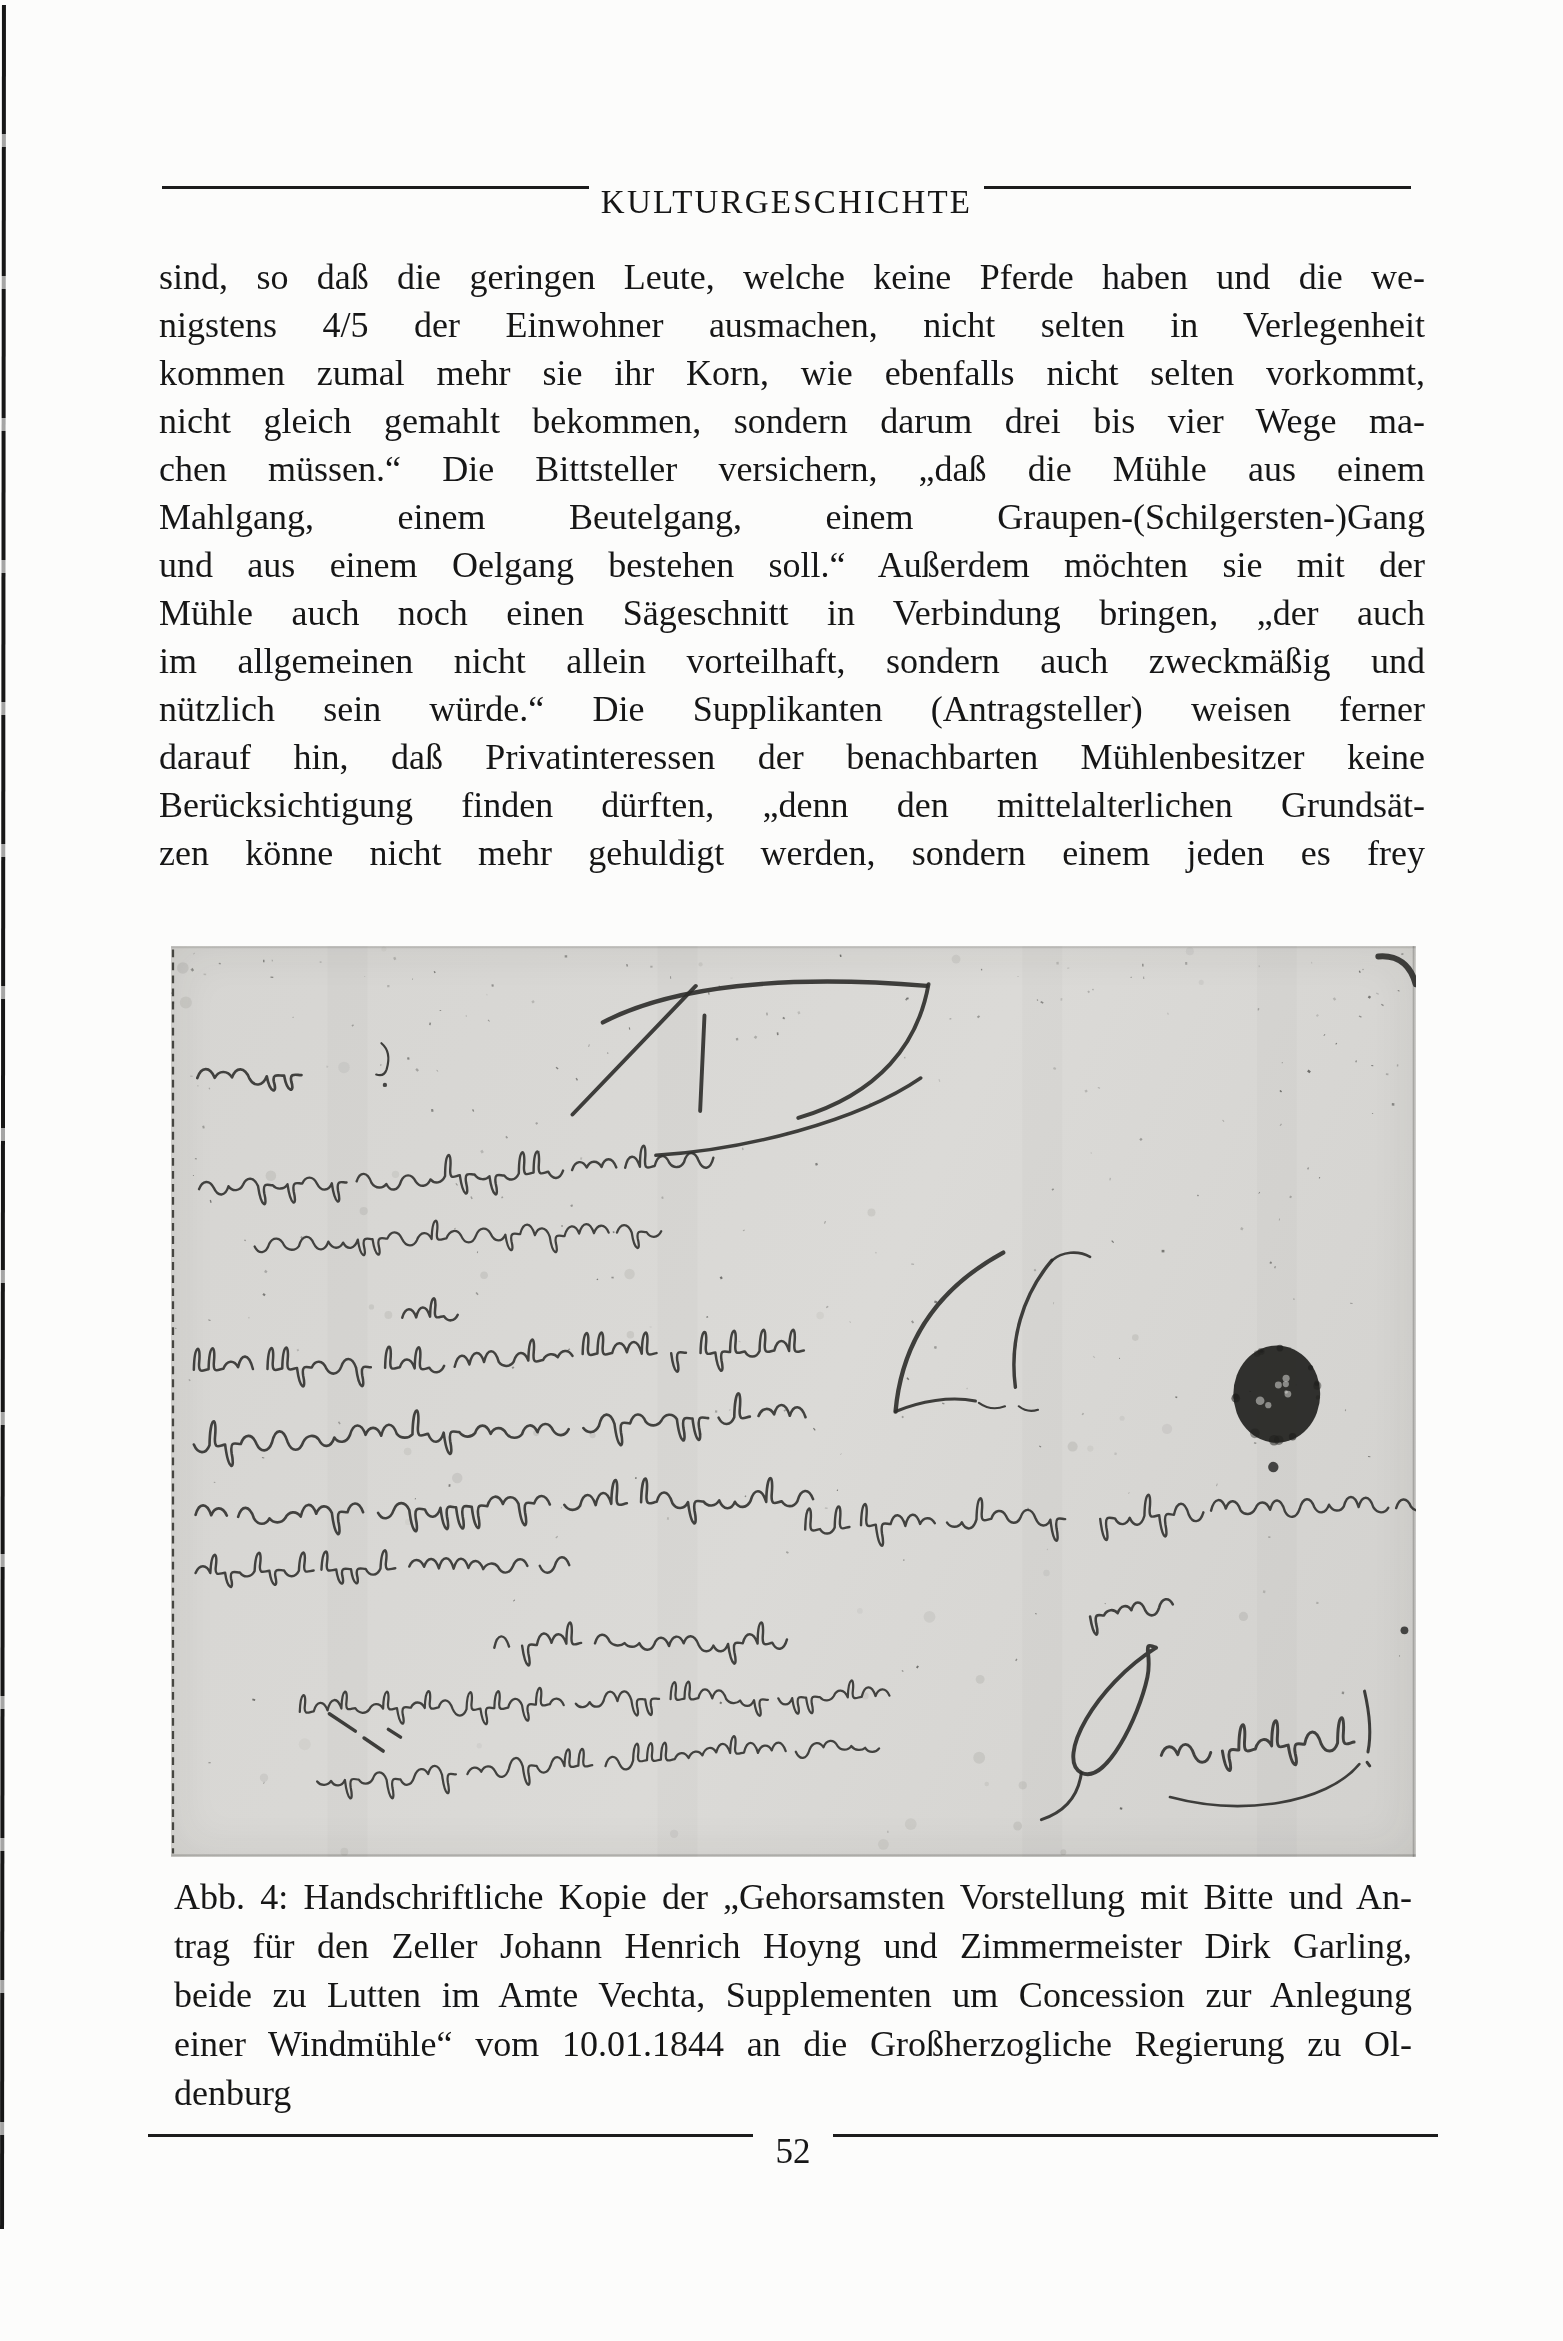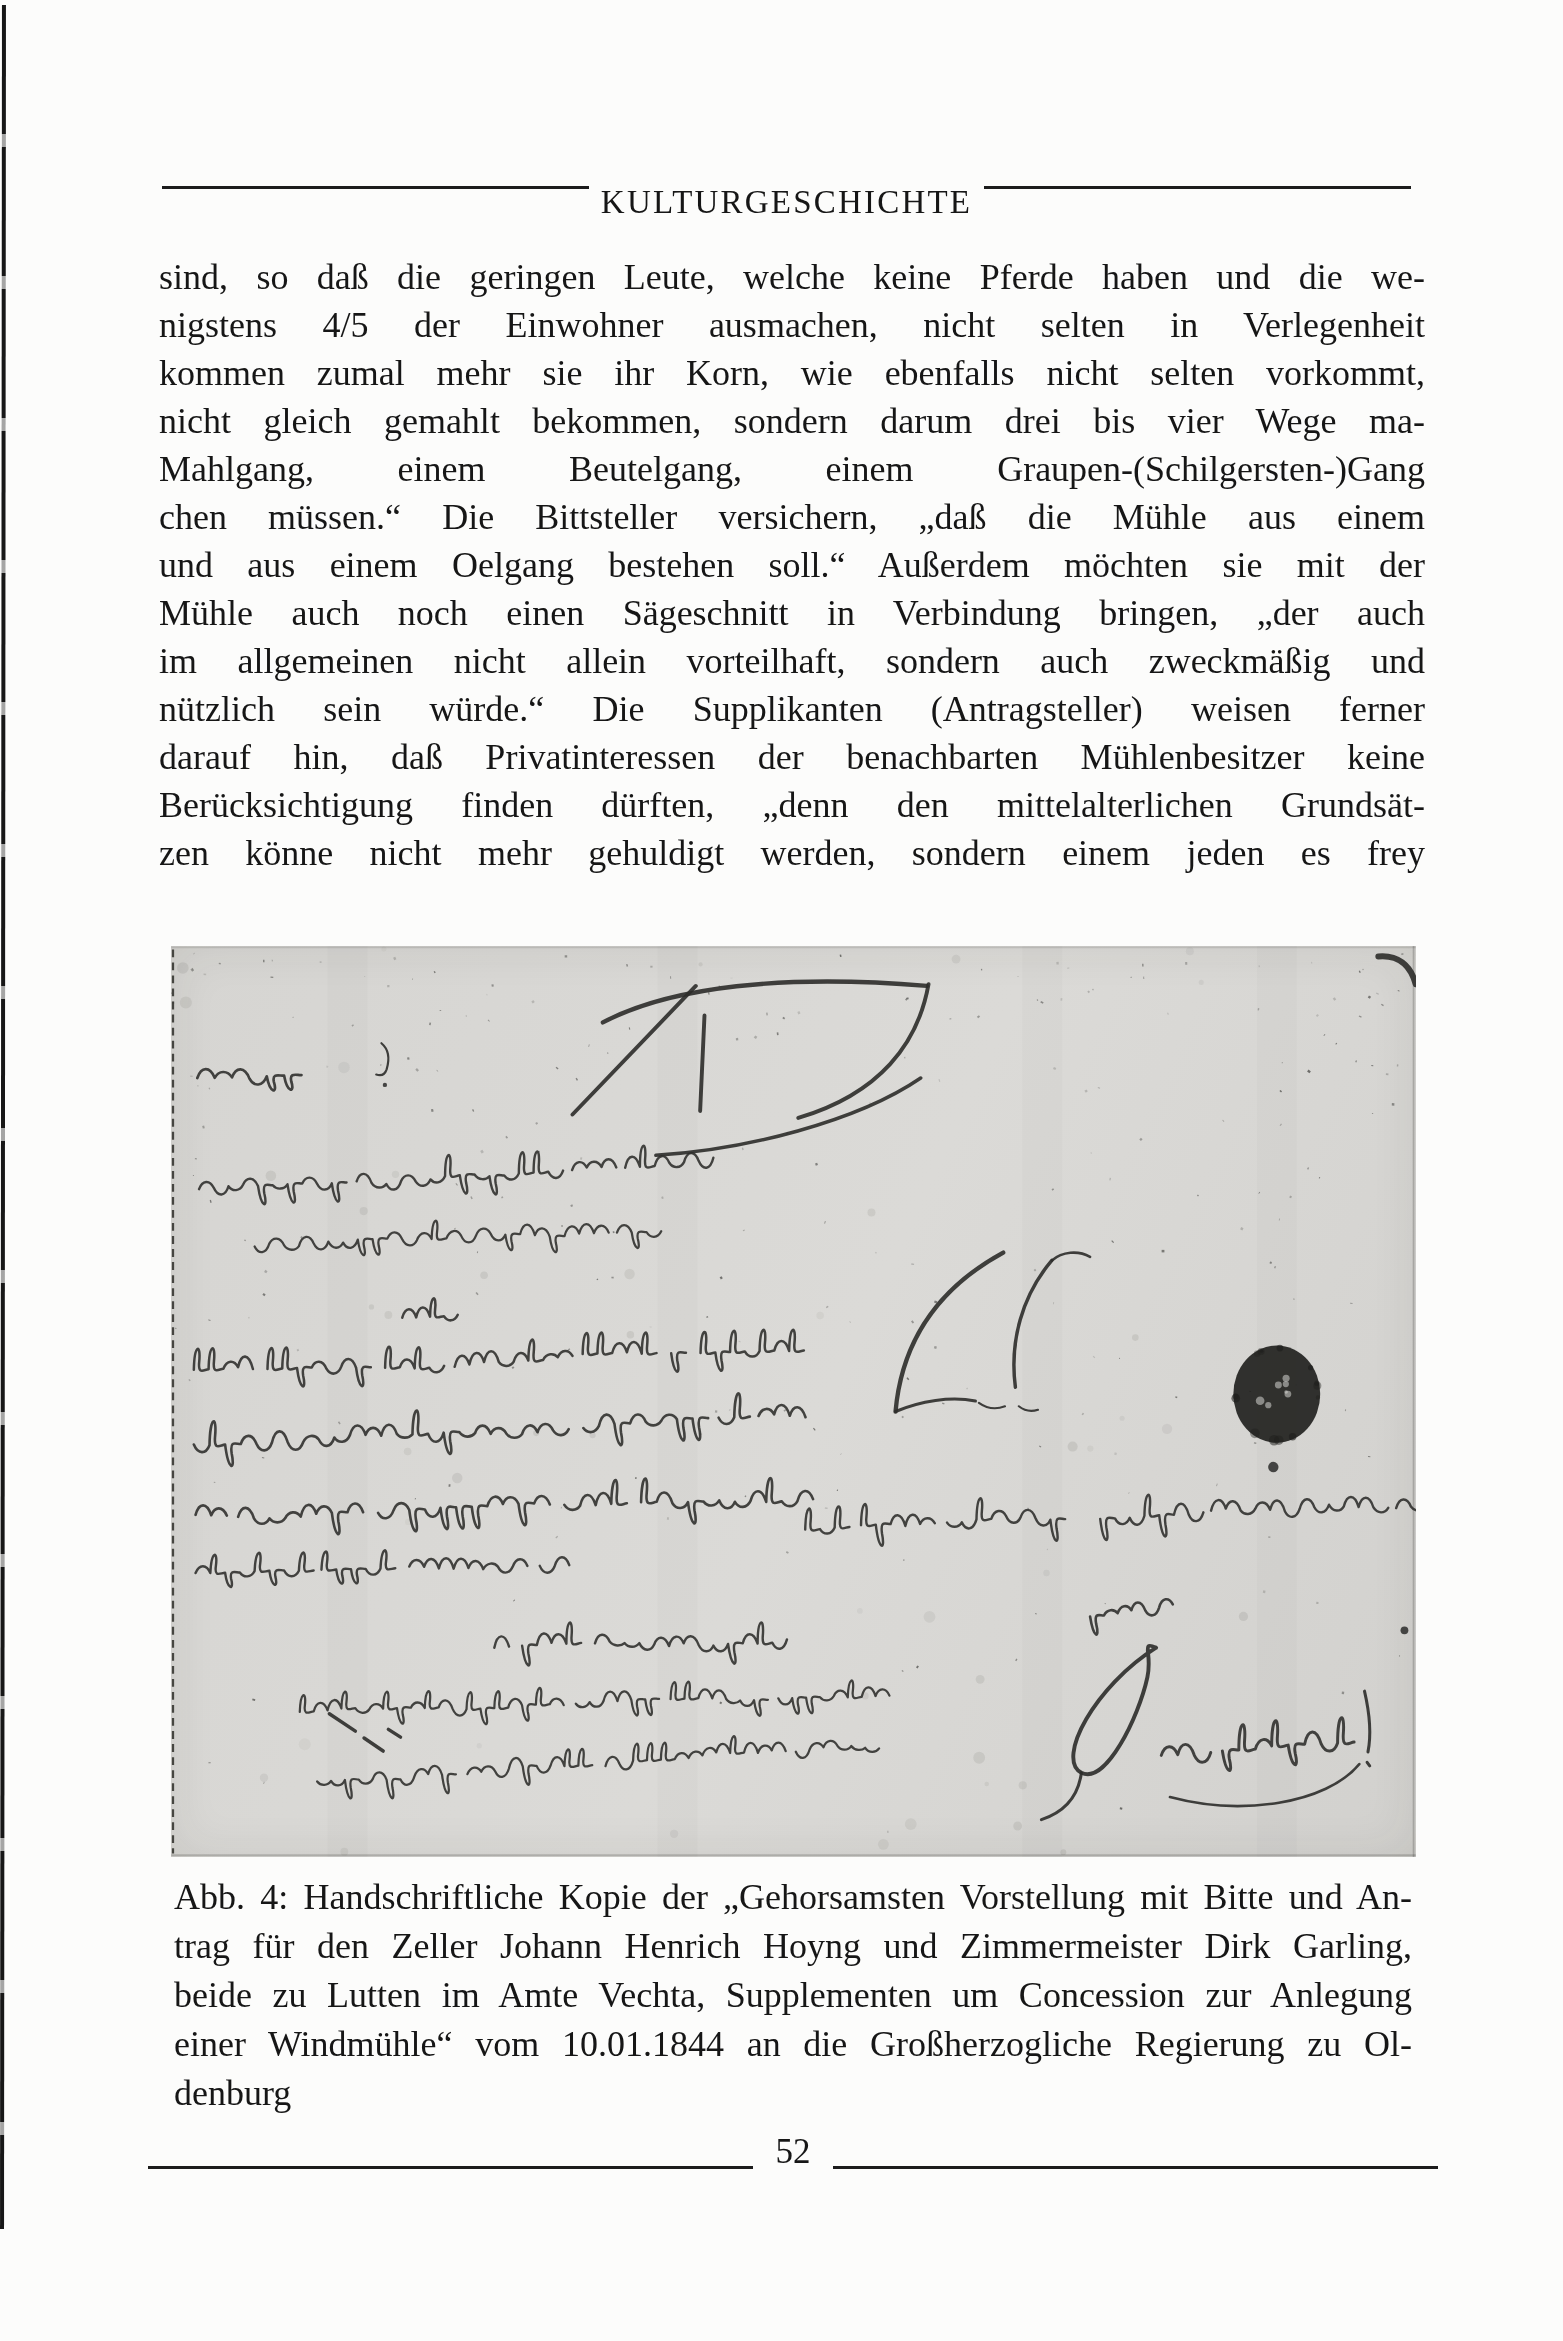--- a/index.html
+++ b/index.html
@@ -26,21 +26,21 @@
     position:absolute;left:171px;top:946px;width:1245px;height:911px;margin:0;
     background:linear-gradient(115deg,#d6d5d2,#dbdad7 52%,#d2d1ce);
     box-shadow:inset 0 0 48px rgba(40,40,30,.09);
   }
   .scan svg{display:block;width:1245px;height:911px}
   
   .caption{position:absolute;left:174px;top:1873px;width:1238px;font-size:36px;line-height:49px;}
   .cline{text-align:justify;text-align-last:justify}
   .cline.last{text-align-last:left}
   
-  .folio{position:absolute;left:148px;top:2134px;width:1290px;display:flex;align-items:flex-end;gap:22.6px}
+  .folio{position:absolute;left:148px;top:2134px;width:1290px;display:flex;align-items:flex-start;gap:22.6px}
   .folio .rule{flex:1;height:2.6px;background:#1c1c1c}
   .folio-num{font-size:35px;line-height:35px}
 </style>
 </head>
 <body>
 
 <div class="page">
 
   <div class="edge-artifact"></div>
 
@@ -48,22 +48,22 @@
     <span class="rule"></span>
     <span class="head-title">KULTURGESCHICHTE</span>
     <span class="rule"></span>
   </header>
 
   <div class="body-text" id="bodyText">
       <div class="tline">sind, so daß die geringen Leute, welche keine Pferde haben und die we-</div>
       <div class="tline">nigstens 4/5 der Einwohner ausmachen, nicht selten in Verlegenheit</div>
       <div class="tline">kommen zumal mehr sie ihr Korn, wie ebenfalls nicht selten vorkommt,</div>
       <div class="tline">nicht gleich gemahlt bekommen, sondern darum drei bis vier Wege ma-</div>
+      <div class="tline">chen müssen.“ Die Bittsteller versichern, „daß die Mühle aus einem</div>
       <div class="tline">Mahlgang, einem Beutelgang, einem Graupen-(Schilgersten-)Gang</div>
-      <div class="tline">chen müssen.“ Die Bittsteller versichern, „daß die Mühle aus einem</div>
       <div class="tline">und aus einem Oelgang bestehen soll.“ Außerdem möchten sie mit der</div>
       <div class="tline">Mühle auch noch einen Sägeschnitt in Verbindung bringen, „der auch</div>
       <div class="tline">im allgemeinen nicht allein vorteilhaft, sondern auch zweckmäßig und</div>
       <div class="tline">nützlich sein würde.“ Die Supplikanten (Antragsteller) weisen ferner</div>
       <div class="tline">darauf hin, daß Privatinteressen der benachbarten Mühlenbesitzer keine</div>
       <div class="tline">Berücksichtigung finden dürften, „denn den mittelalterlichen Grundsät-</div>
       <div class="tline">zen könne nicht mehr gehuldigt werden, sondern einem jeden es frey</div>
     </div>
 
   <figure class="scan">

